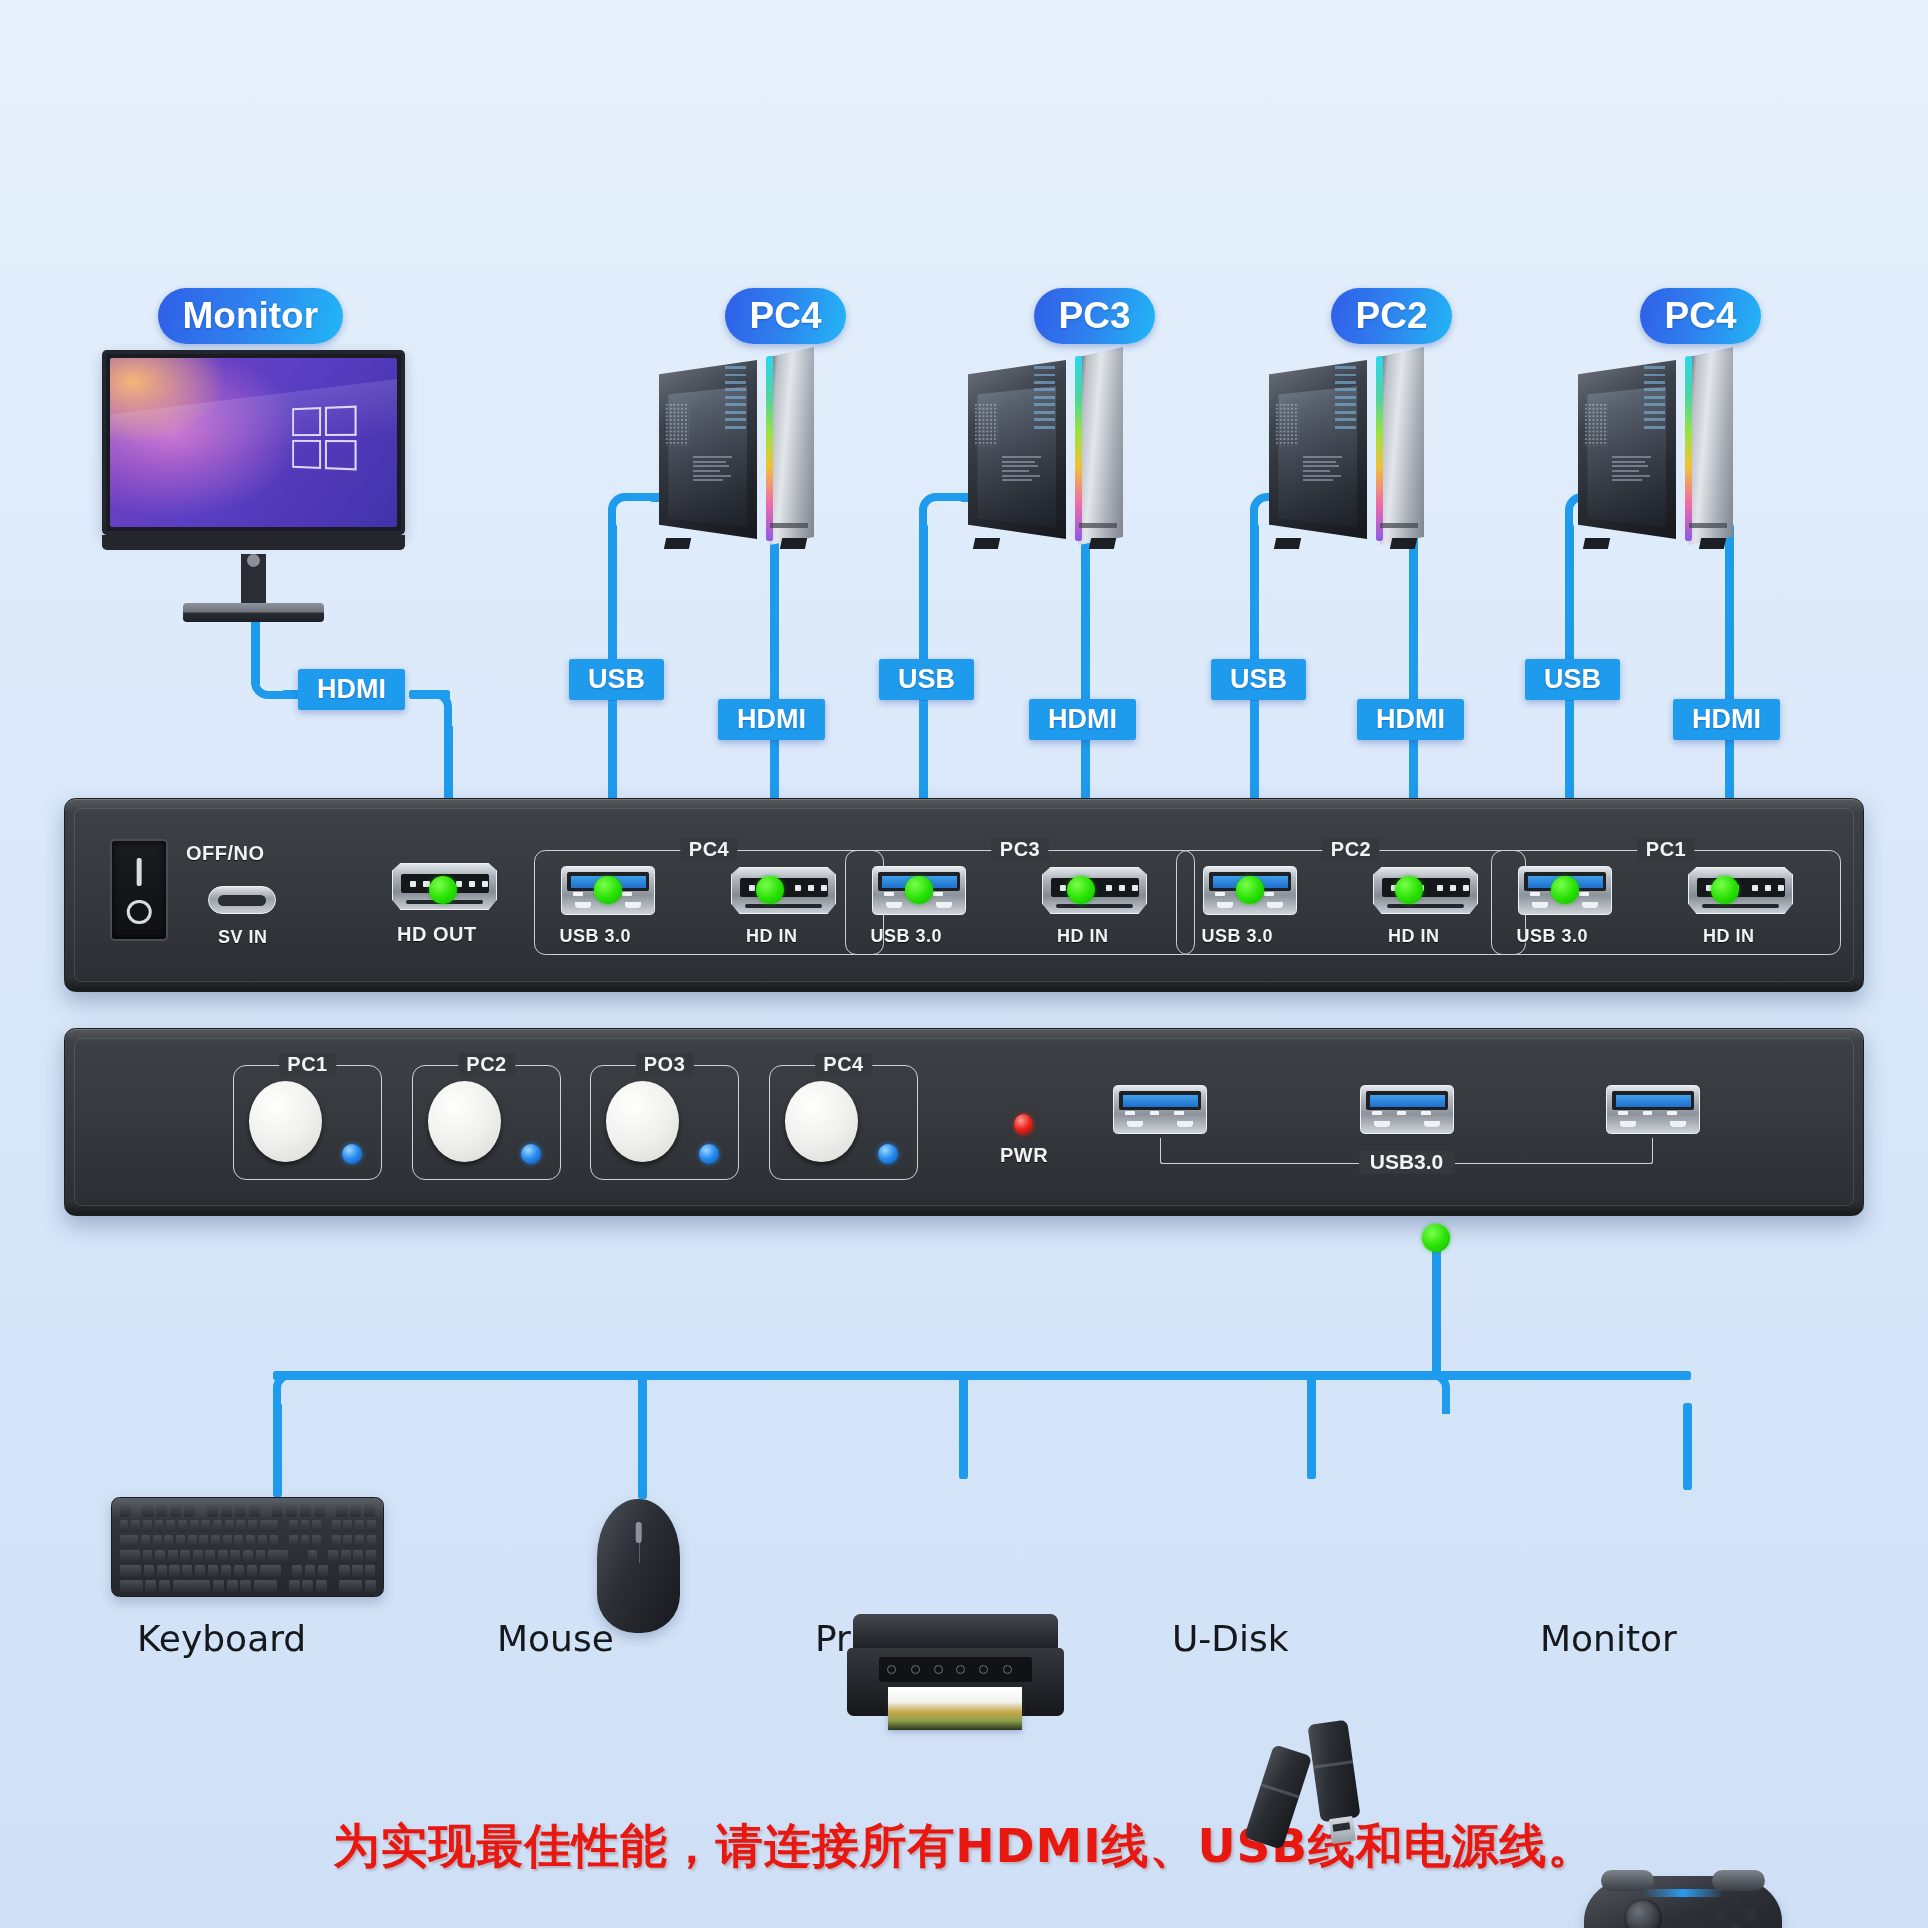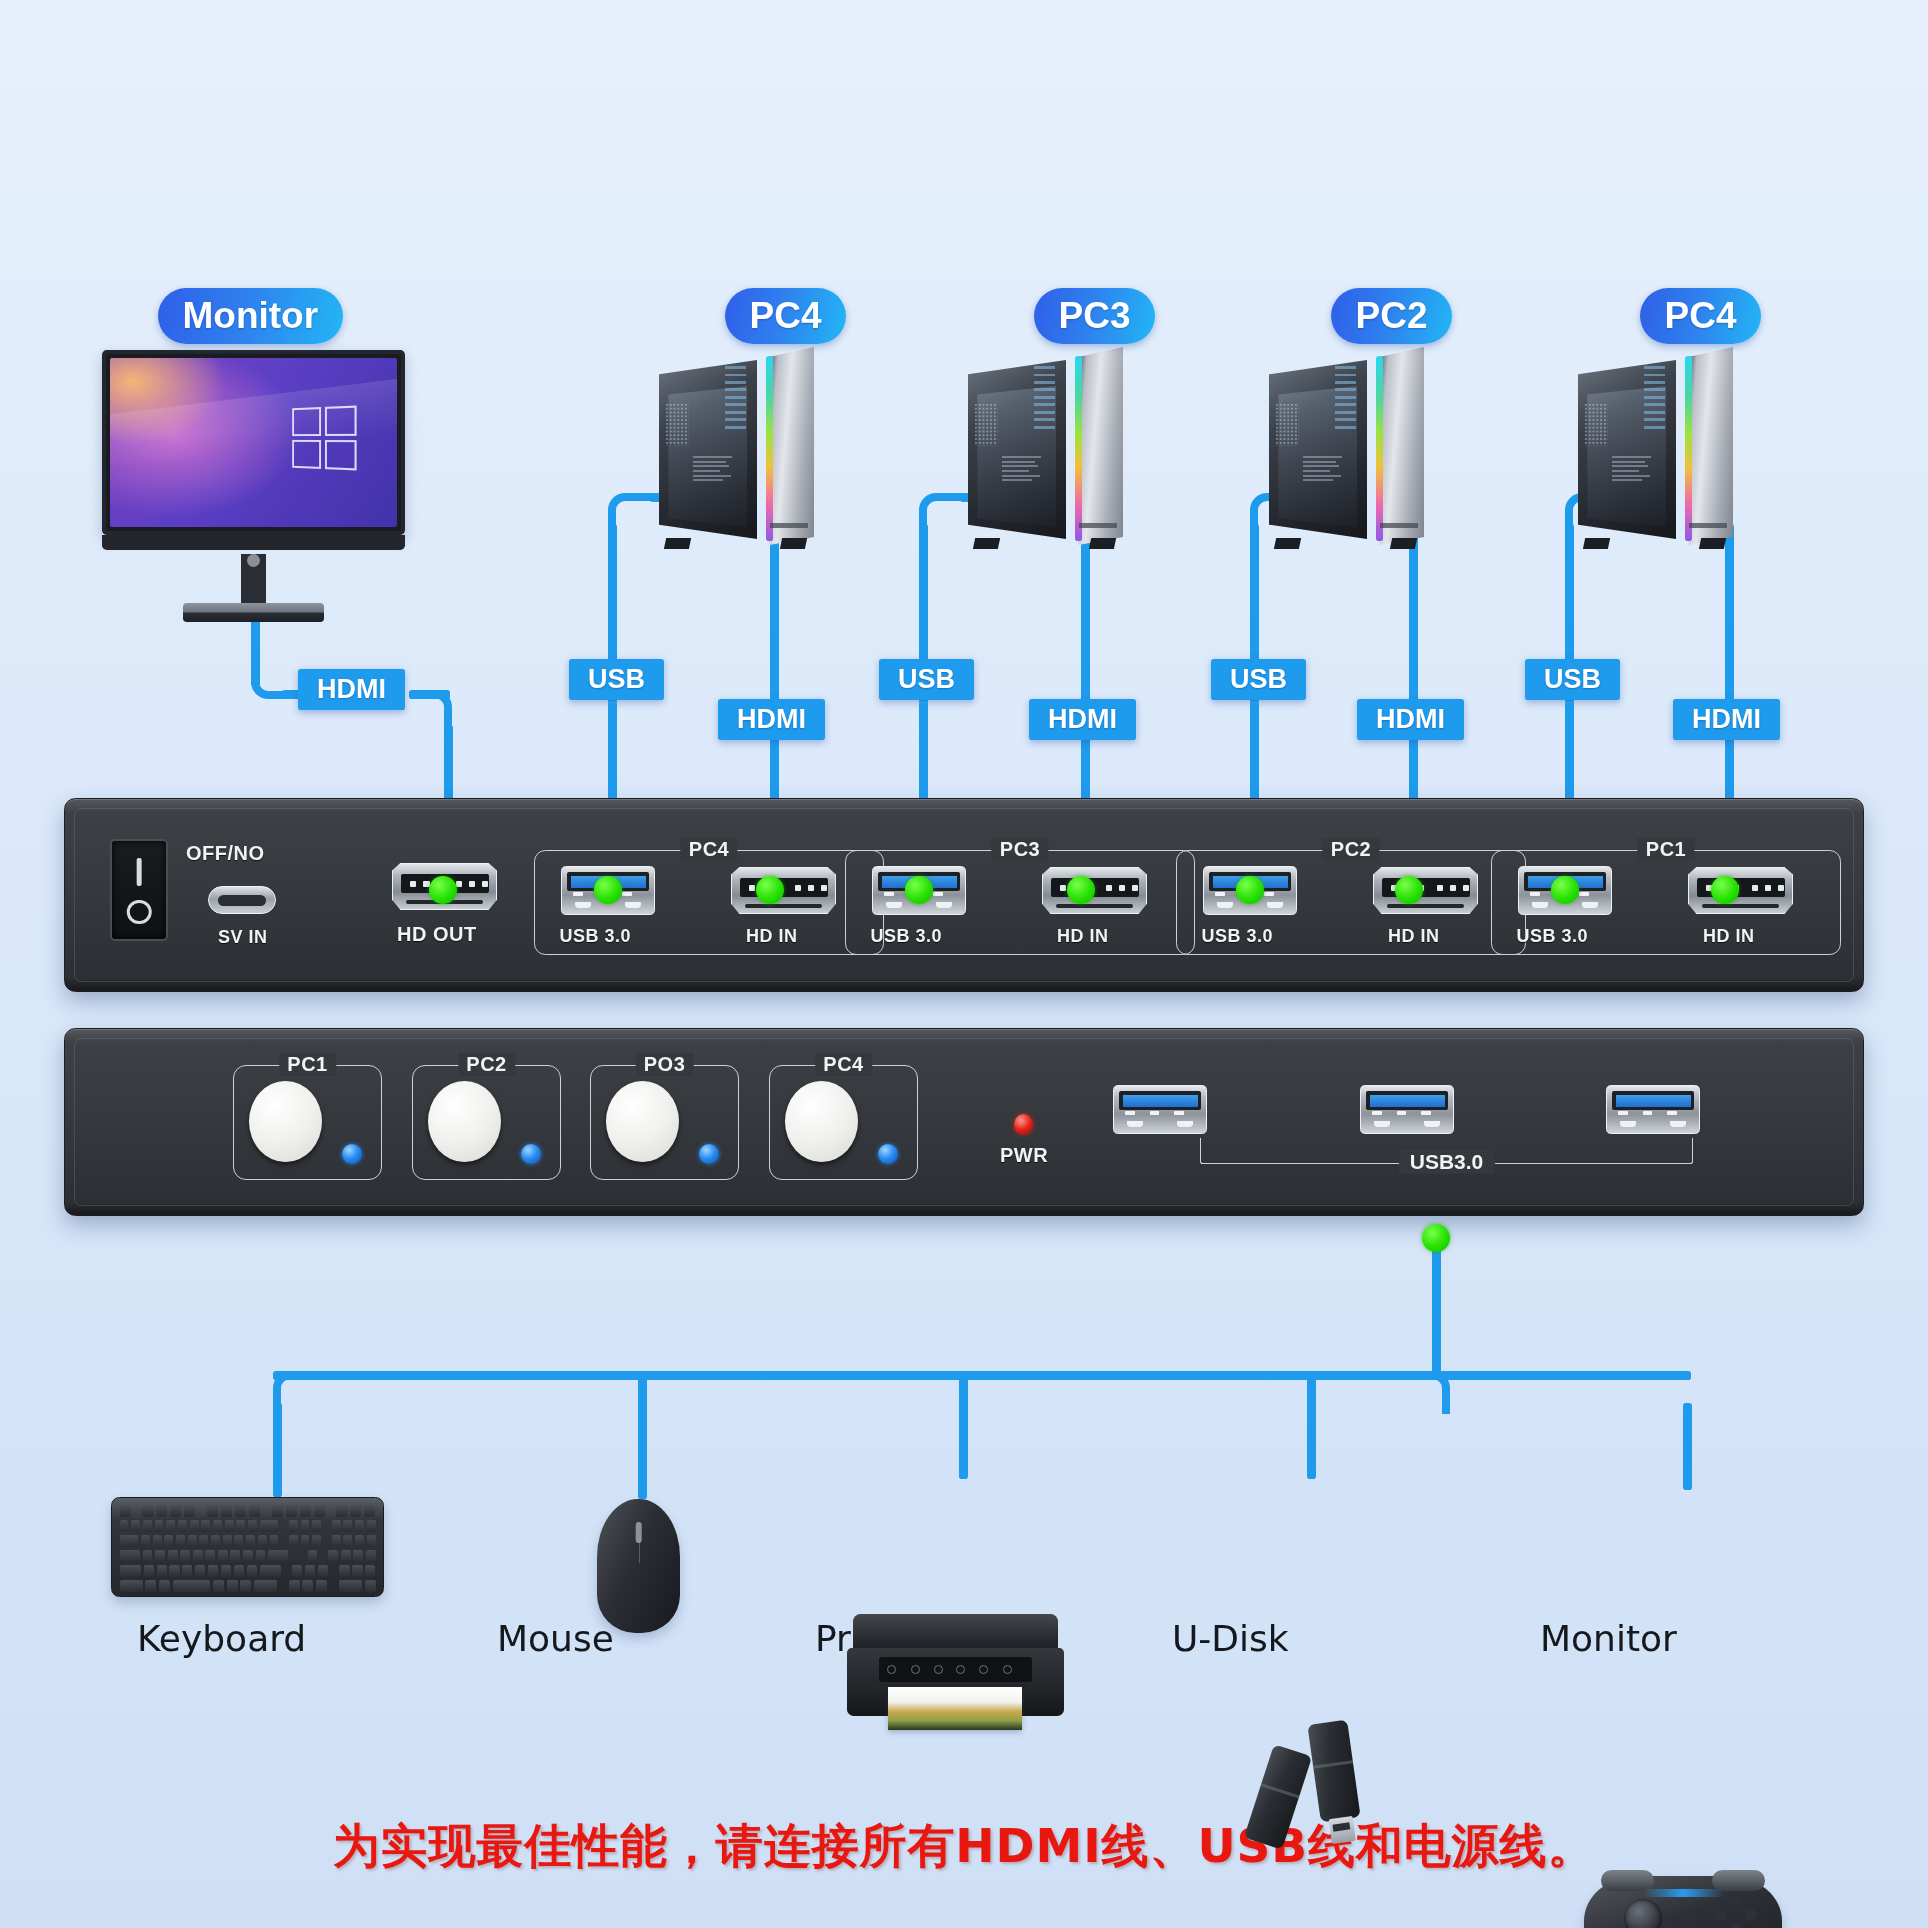--- a/index.html
+++ b/index.html
@@ -214,21 +214,21 @@
   .led-blue {
     position: absolute; right: 19px; bottom: 15px; width: 20px; height: 20px; border-radius: 50%;
     background: radial-gradient(circle at 36% 30%, #9fd8ff 0%, #2a8ef0 45%, #0b4fba 100%);
     box-shadow: 0 0 5.6px rgba(40,140,250,.8);
   }
   .led-red {
     position: absolute; width: 19px; height: 21px; border-radius: 50%;
     background: radial-gradient(circle at 36% 30%, #ff9a92 0%, #e8231b 48%, #8c0b06 100%);
     box-shadow: 0 0 5.6px rgba(230,40,30,.7);
   }
-  .bracket { position: absolute; border: 1.9px solid #ced3d9; border-top: none; border-radius: 0 0 2.8px 2.8px; margin-left: 40px; }
+  .bracket { position: absolute; border: 1.9px solid #ced3d9; border-top: none; border-radius: 0 0 2.8px 2.8px; }
   .bracket-label {
     position: absolute; top: 100%; left: 50%; transform: translate(-50%,-55%);
     background: #35383c; padding: 0 11.3px; color: #f2f3f5; font-size: 21px; font-weight: 700;
   }
 
   
   .periph { position: absolute; z-index: 10; }
   .periph-label {
     position: absolute; width: 282px; text-align: left; font-size: 36px; color: #15181c;
     font-family: "DejaVu Sans", "Liberation Sans", sans-serif;

